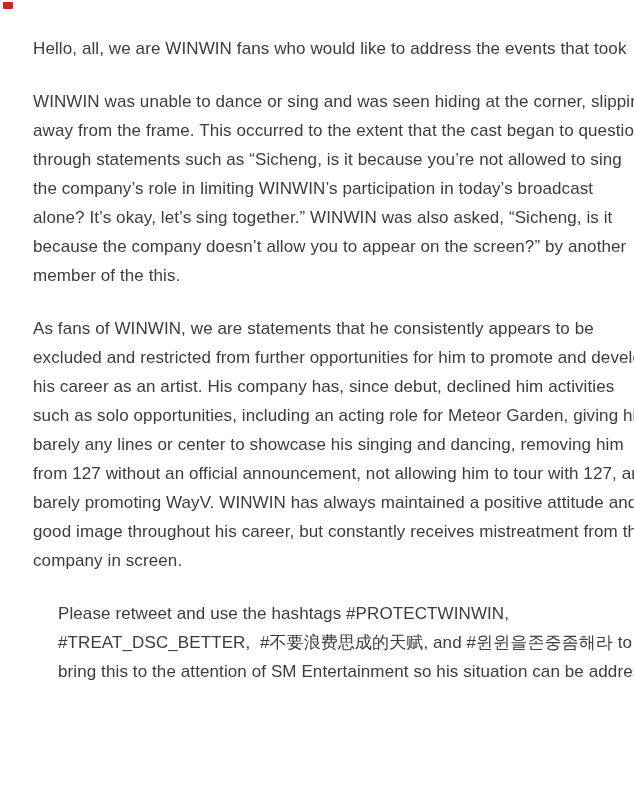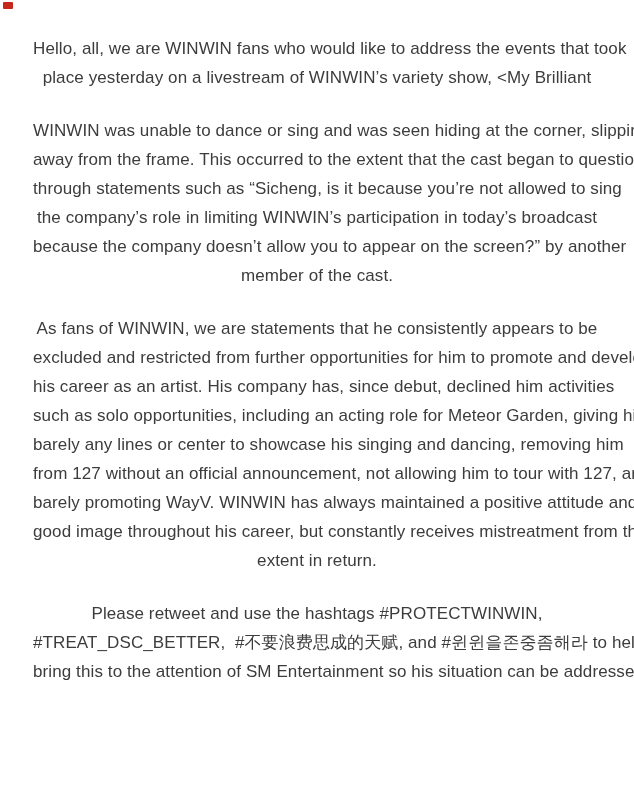--- a/index.html
+++ b/index.html
@@ -7,80 +7,79 @@
     width: 634px;
     background: #ffffff;
     font-family: "Liberation Sans", "DejaVu Sans", sans-serif;
   }
   .page {
     position: relative;
     width: 634px;
     height: 800px;
     background: #ffffff;
     overflow: hidden;
-    text-align: center;
   }
   .red-mark {
     position: absolute;
     left: 3px;
     top: 2px;
     width: 10px;
     height: 7px;
     background: #c5271b;
     border-radius: 1px;
   }
   .doc {
     position: absolute;
     left: 33px;
     top: 34px;
     width: 568px;
     color: #3c3c3c;
     font-size: 17px;
   }
   .paragraph { margin: 0 0 24px 0; }
-  .paragraph:last-child { margin-bottom: 0; }
+  .paragraph:last-child { margin-bottom: 0; margin-left: 25px; }
   .line {
     display: block;
     line-height: 29px;
     white-space: pre;
     letter-spacing: 0.1px;
   }
 </style>
 </head>
 <body>
 
 <div class="page">
   <div class="red-mark"></div>
 
   <div class="doc">
 
     <div class="paragraph">
       <span class="line">Hello, all, we are WINWIN fans who would like to address the events that took</span>
-      <span class="line">place yesterday on a livestream of WINWIN’s variety show, &lt;My Brilliant</span>
     </div>
 
     <div class="paragraph">
       <span class="line">WINWIN was unable to dance or sing and was seen hiding at the corner, slipping</span>
       <span class="line">away from the frame. This occurred to the extent that the cast began to question</span>
       <span class="line">through statements such as “Sicheng, is it because you’re not allowed to sing</span>
       <span class="line">the company’s role in limiting WINWIN’s participation in today’s broadcast</span>
+      <span class="line">alone? It’s okay, let’s sing together.” WINWIN was also asked, “Sicheng, is it</span>
       <span class="line">because the company doesn’t allow you to appear on the screen?” by another</span>
-      <span class="line">member of the cast.</span>
+      <span class="line">member of the this.</span>
     </div>
 
     <div class="paragraph">
       <span class="line">As fans of WINWIN, we are statements that he consistently appears to be</span>
       <span class="line">excluded and restricted from further opportunities for him to promote and develop</span>
       <span class="line">his career as an artist. His company has, since debut, declined him activities</span>
       <span class="line">such as solo opportunities, including an acting role for Meteor Garden, giving him</span>
       <span class="line">barely any lines or center to showcase his singing and dancing, removing him</span>
       <span class="line">from 127 without an official announcement, not allowing him to tour with 127, and</span>
       <span class="line">barely promoting WayV. WINWIN has always maintained a positive attitude and</span>
       <span class="line">good image throughout his career, but constantly receives mistreatment from the</span>
-      <span class="line">extent in return.</span>
+      <span class="line">company in screen.</span>
     </div>
 
     <div class="paragraph">
       <span class="line">Please retweet and use the hashtags #PROTECTWINWIN,</span>
       <span class="line">#TREAT_DSC_BETTER,  #不要浪费思成的天赋, and #윈윈을존중좀해라 to help</span>
       <span class="line">bring this to the attention of SM Entertainment so his situation can be addressed</span>
     </div>
 
   </div>
 </div>

